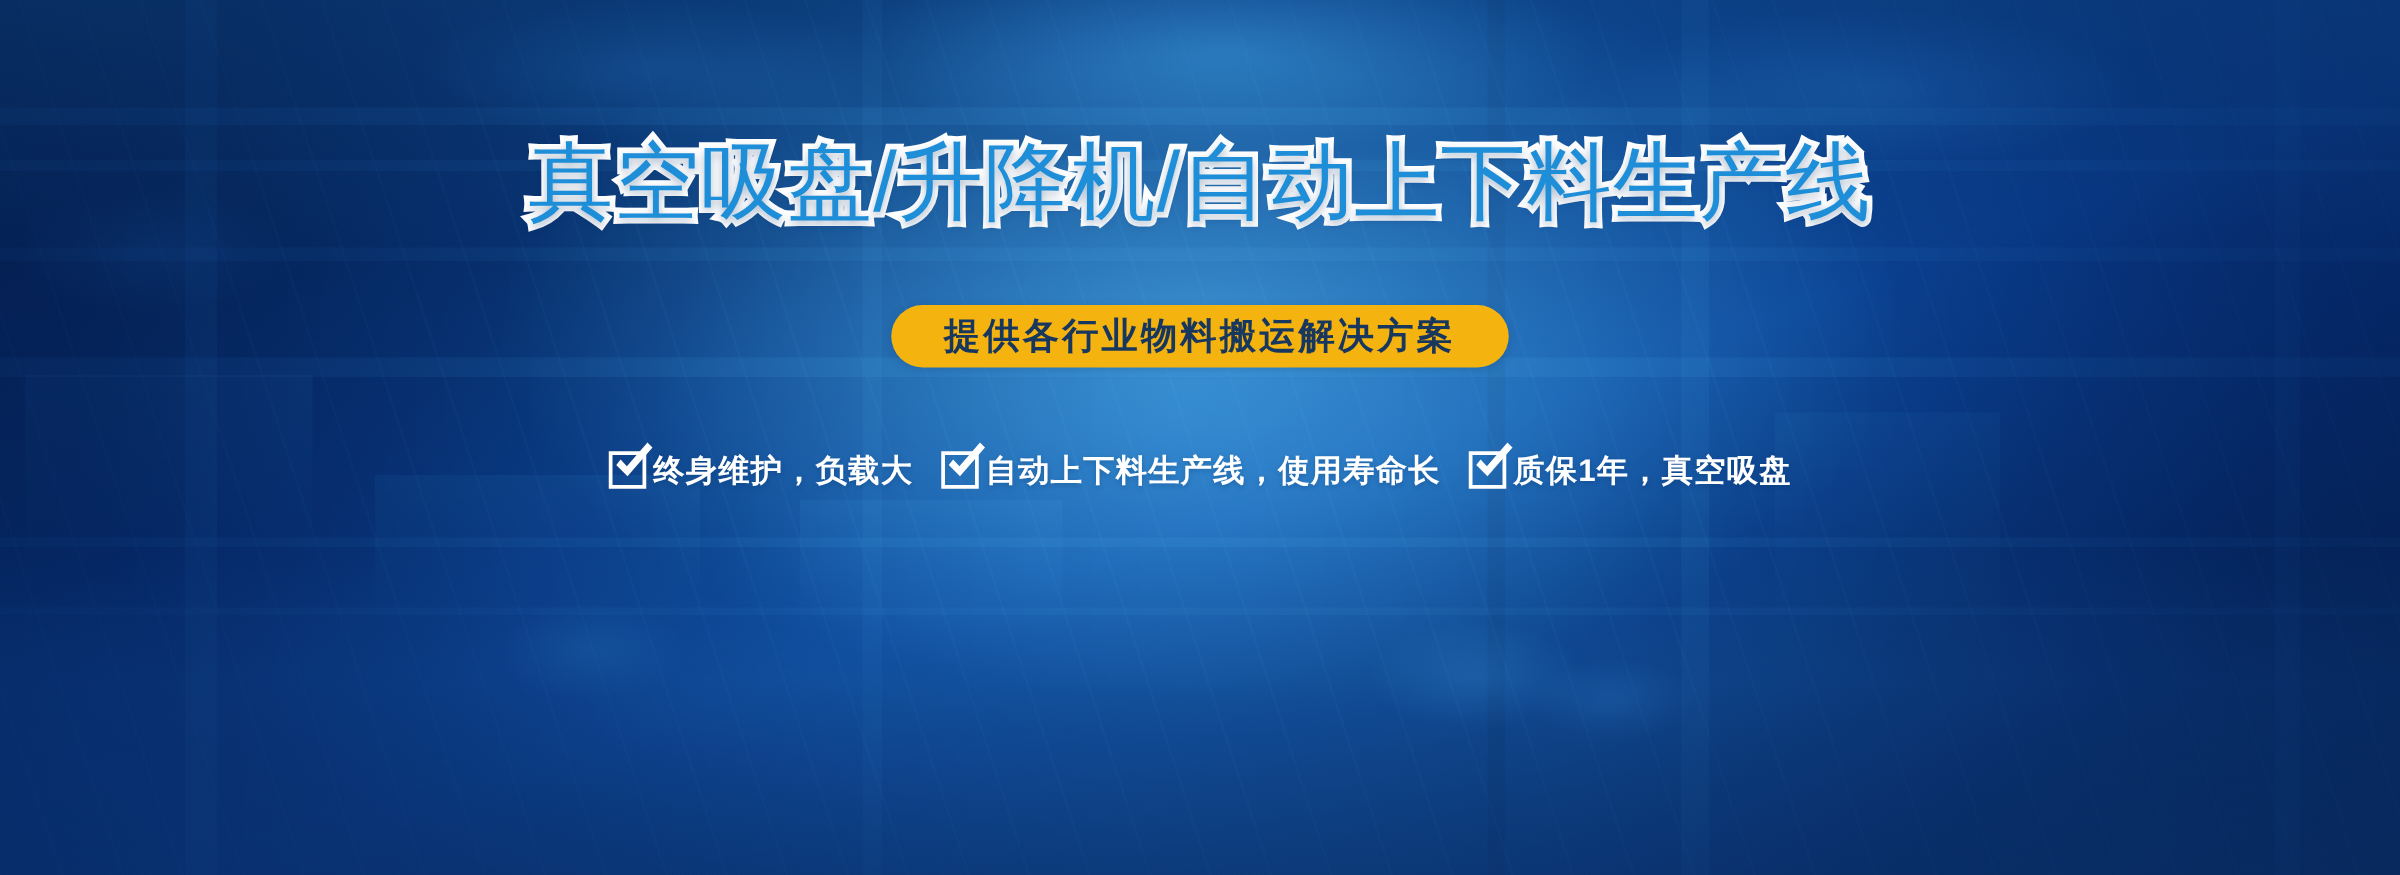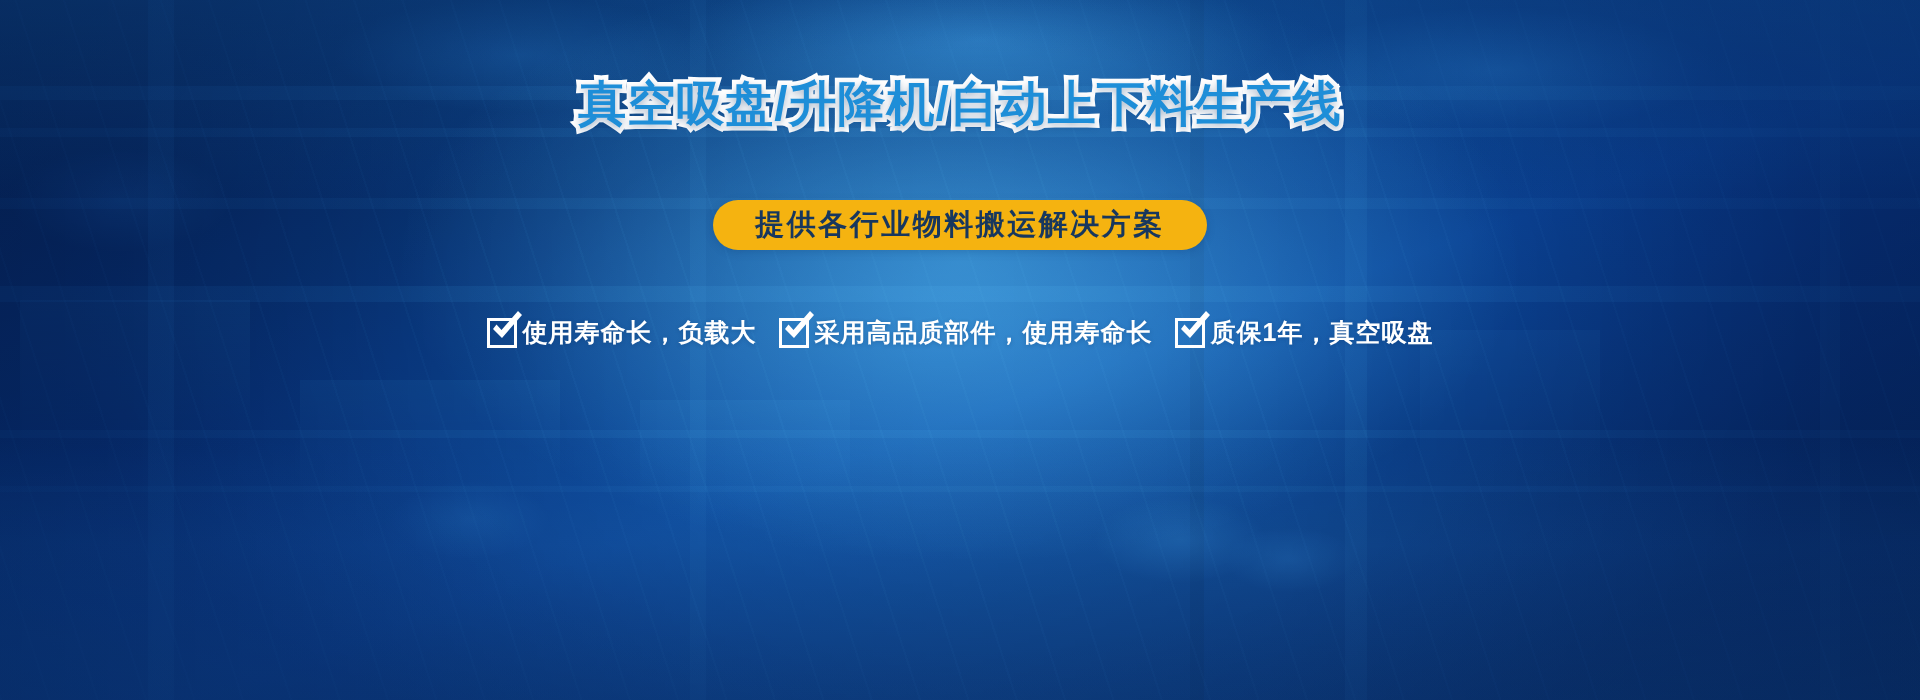--- a/index.html
+++ b/index.html
@@ -90,35 +90,35 @@
 
   
   .content{
     position:absolute;inset:0;
     display:flex;flex-direction:column;align-items:center;
     z-index:5;
   }
 
   
   .headline{
-    margin-top:80px;
-    font-size:48px;
+    margin-top:112px;
+    font-size:68px;
     line-height:1;
-    font-weight:bold;
+    font-weight:normal;
     letter-spacing:1px;
     color:#1e8ed8;
     white-space:nowrap;
     -webkit-text-stroke:9px #ffffff;
     paint-order:stroke fill;
     text-shadow:0 3px 7px rgba(8,48,100,.35);
   }
 
   
   .pill{
-    margin-top:40px;
+    margin-top:18px;
     height:50px;
     padding:0 42px;
     display:flex;align-items:center;justify-content:center;
     background:#f5b310;
     border-radius:26px;
     color:#17375e;
     font-size:29px;
     font-weight:bold;
     letter-spacing:2.5px;
     white-space:nowrap;
@@ -176,30 +176,30 @@
     </div>
 
     <div class="features">
 
       <div class="feature">
         <span class="checkbox">
           <svg viewBox="0 0 40 40" aria-hidden="true">
             <path d="M6 20 L15 29 L35 6 L31 2 L14.5 21 L9.5 15.5 Z" fill="#ffffff"></path>
           </svg>
         </span>
-        <span class="feature-label">使用寿命长，负载大</span>
+        <span class="feature-label">终身维护，负载大</span>
       </div>
 
       <div class="feature">
         <span class="checkbox">
           <svg viewBox="0 0 40 40" aria-hidden="true">
             <path d="M6 20 L15 29 L35 6 L31 2 L14.5 21 L9.5 15.5 Z" fill="#ffffff"></path>
           </svg>
         </span>
-        <span class="feature-label">采用高品质部件，使用寿命长</span>
+        <span class="feature-label">自动上下料生产线，使用寿命长</span>
       </div>
 
       <div class="feature">
         <span class="checkbox">
           <svg viewBox="0 0 40 40" aria-hidden="true">
             <path d="M6 20 L15 29 L35 6 L31 2 L14.5 21 L9.5 15.5 Z" fill="#ffffff"></path>
           </svg>
         </span>
         <span class="feature-label">质保1年，真空吸盘</span>
       </div>

